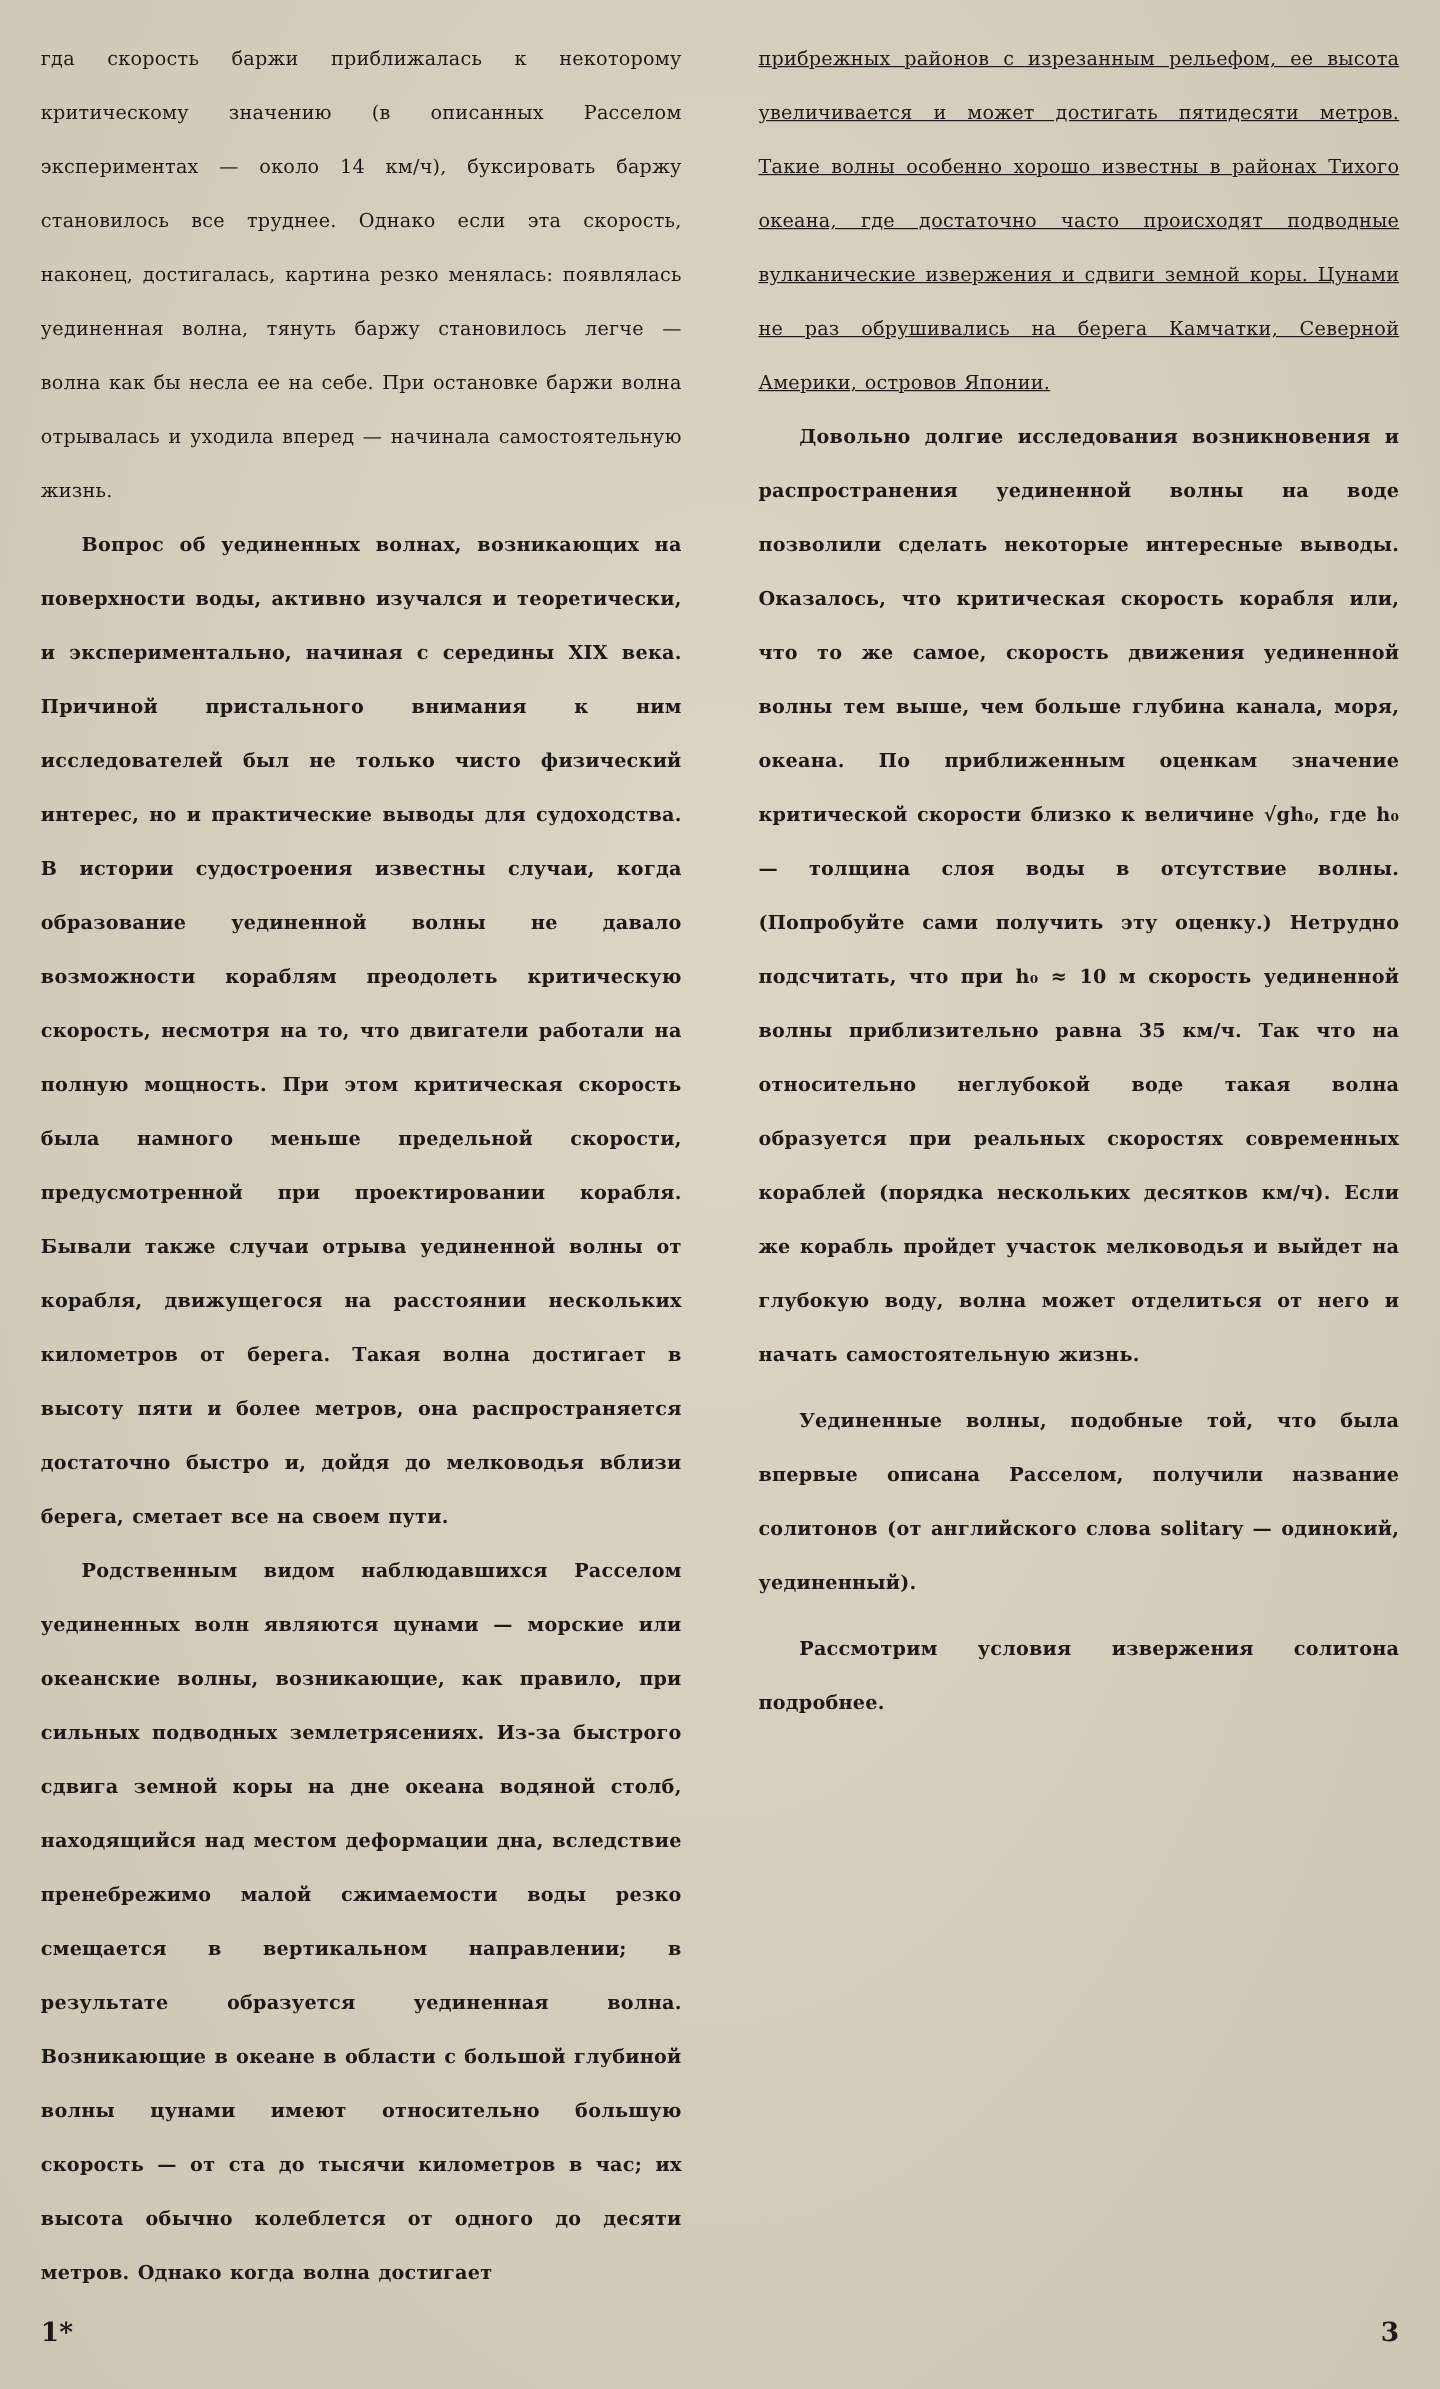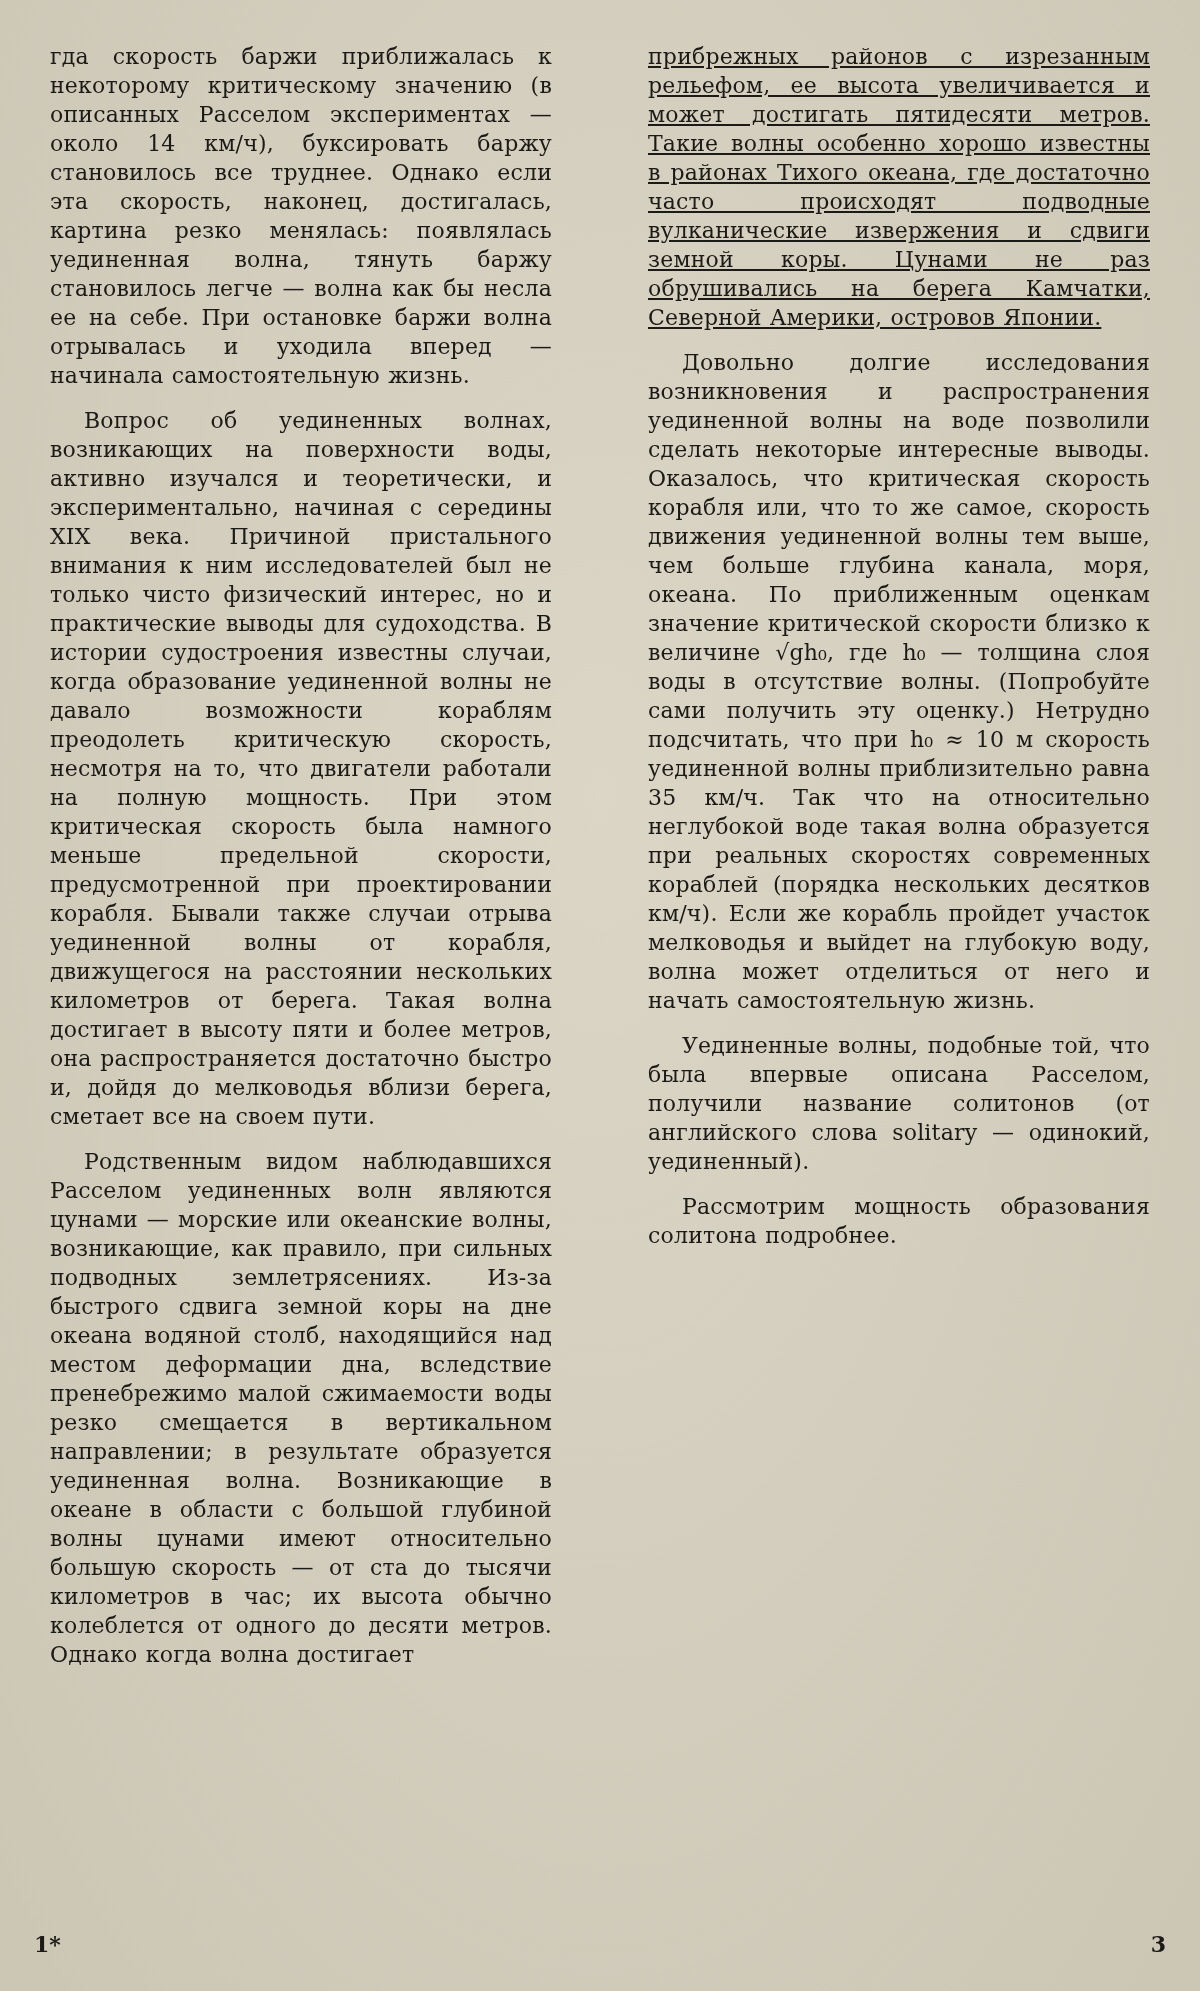--- a/index.html
+++ b/index.html
@@ -23,30 +23,31 @@
   }
   .columns {
     display: flex;
     gap: 64px;
   }
   .column {
     width: 534px;
     flex: 0 0 534px;
   }
   .column p {
-    margin: 16px;
+    margin: 0;
     text-align: justify;
-    font-size: 22px;
-    line-height: 29px;
+    font-size: 16px;
+    line-height: 45px;
     letter-spacing: 0.2px;
     word-spacing: 1px;
     color: #1b1a16;
   }
   .column p.indent {
     text-indent: 34px;
+    font-weight: bold;
   }
   .column p.gap {
     margin-top: 10px;
   }
   .page-footer {
     position: absolute;
     left: 34px;
     right: 34px;
     bottom: 34px;
     display: flex;
@@ -67,21 +68,21 @@
     <div class="column">
       <p style="color: rgb(27, 26, 22);">гда скорость баржи приближалась к некоторому критическому значению (в описанных Расселом экспериментах — около 14 км/ч), буксировать баржу становилось все труднее. Однако если эта скорость, наконец, достигалась, картина резко менялась: появлялась уединенная волна, тянуть баржу становилось легче — волна как бы несла ее на себе. При остановке баржи волна отрывалась и уходила вперед — начинала самостоятельную жизнь.</p>
       <p class="indent" style="color: rgb(27, 26, 22);">Вопрос об уединенных волнах, возникающих на поверхности воды, активно изучался и теоретически, и экспериментально, начиная с середины XIX века. Причиной пристального внимания к ним исследователей был не только чисто физический интерес, но и практические выводы для судоходства. В истории судостроения известны случаи, когда образование уединенной волны не давало возможности кораблям преодолеть критическую скорость, несмотря на то, что двигатели работали на полную мощность. При этом критическая скорость была намного меньше предельной скорости, предусмотренной при проектировании корабля. Бывали также случаи отрыва уединенной волны от корабля, движущегося на расстоянии нескольких километров от берега. Такая волна достигает в высоту пяти и более метров, она распространяется достаточно быстро и, дойдя до мелководья вблизи берега, сметает все на своем пути.</p>
       <p class="indent" style="color: rgb(27, 26, 22);">Родственным видом наблюдавшихся Расселом уединенных волн являются цунами — морские или океанские волны, возникающие, как правило, при сильных подводных землетрясениях. Из-за быстрого сдвига земной коры на дне океана водяной столб, находящийся над местом деформации дна, вследствие пренебрежимо малой сжимаемости воды резко смещается в вертикальном направлении; в результате образуется уединенная волна. Возникающие в океане в области с большой глубиной волны цунами имеют относительно большую скорость — от ста до тысячи километров в час; их высота обычно колеблется от одного до десяти метров. Однако когда волна    достигает</p>
     </div>
 
     <div class="column">
       <p style="color: rgb(27, 26, 22); text-decoration: underline;">прибрежных районов с изрезанным рельефом, ее высота увеличивается и может достигать пятидесяти метров. Такие волны особенно хорошо известны в районах Тихого океана, где достаточно часто происходят подводные вулканические извержения и сдвиги земной коры. Цунами не раз обрушивались на берега Камчатки, Северной Америки, островов Японии.</p>
       <p class="indent" style="color: rgb(27, 26, 22);">Довольно долгие исследования возникновения и распространения уединенной волны на воде позволили сделать некоторые интересные выводы. Оказалось, что критическая скорость корабля или, что то же самое, скорость движения уединенной волны тем выше, чем больше глубина канала, моря, океана. По приближенным оценкам значение критической скорости близко к величине √gh₀, где h₀ — толщина слоя воды в отсутствие волны. (Попробуйте сами получить эту оценку.) Нетрудно подсчитать, что при h₀ ≈ 10 м скорость уединенной волны приблизительно равна 35 км/ч. Так что на относительно неглубокой воде такая волна образуется при реальных скоростях современных кораблей (порядка нескольких десятков км/ч). Если же корабль пройдет участок мелководья и выйдет на глубокую воду, волна может отделиться от него и начать самостоятельную жизнь.</p>
       <p class="indent gap" style="color: rgb(27, 26, 22);">Уединенные волны, подобные той, что была впервые описана Расселом, получили название солитонов (от английского слова solitary — одинокий, уединенный).</p>
-      <p class="indent gap" style="color: rgb(27, 26, 22);">Рассмотрим мощность образования солитона подробнее.</p>
+      <p class="indent gap" style="color: rgb(27, 26, 22);">Рассмотрим условия извержения солитона подробнее.</p>
     </div>
 
   </div>
 
   <div class="page-footer" style="color: rgb(27, 26, 22);">
     <span class="footer-mark">1*</span>
     <span class="footer-page">3</span>
   </div>
 </div>
 

